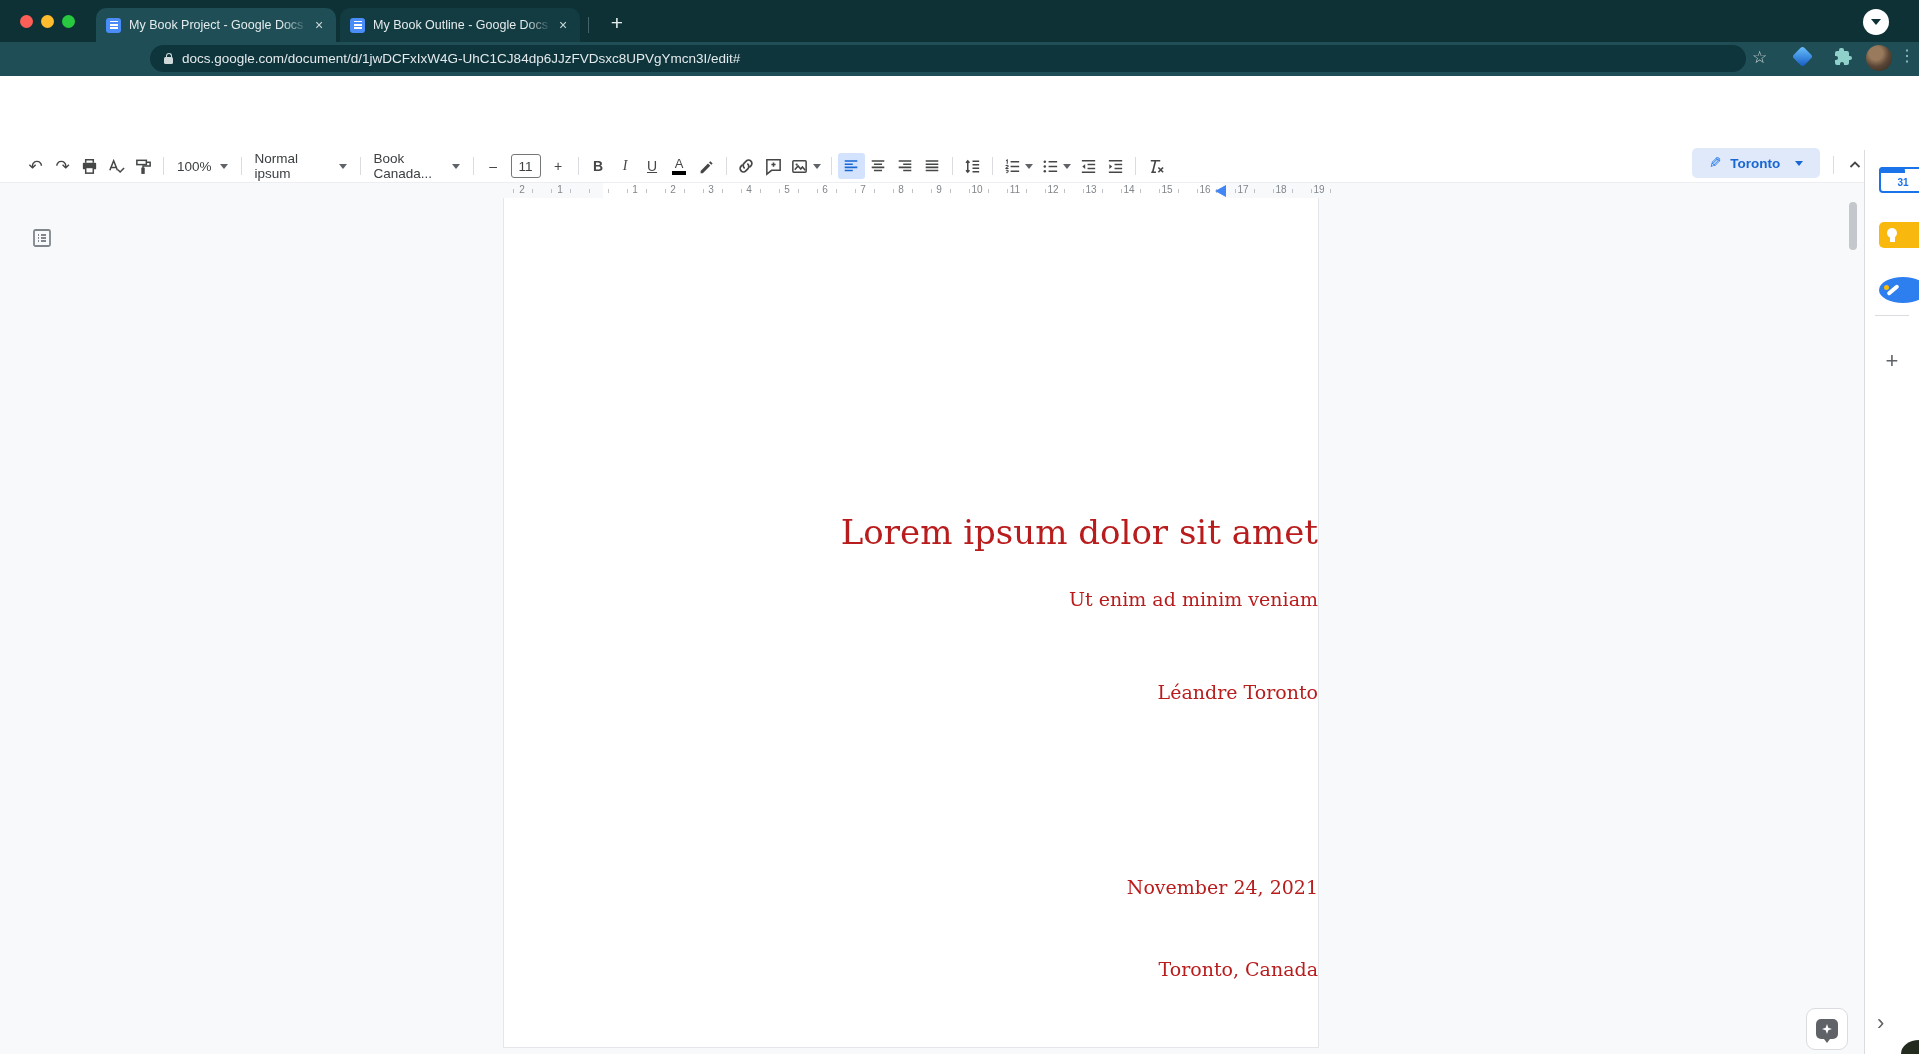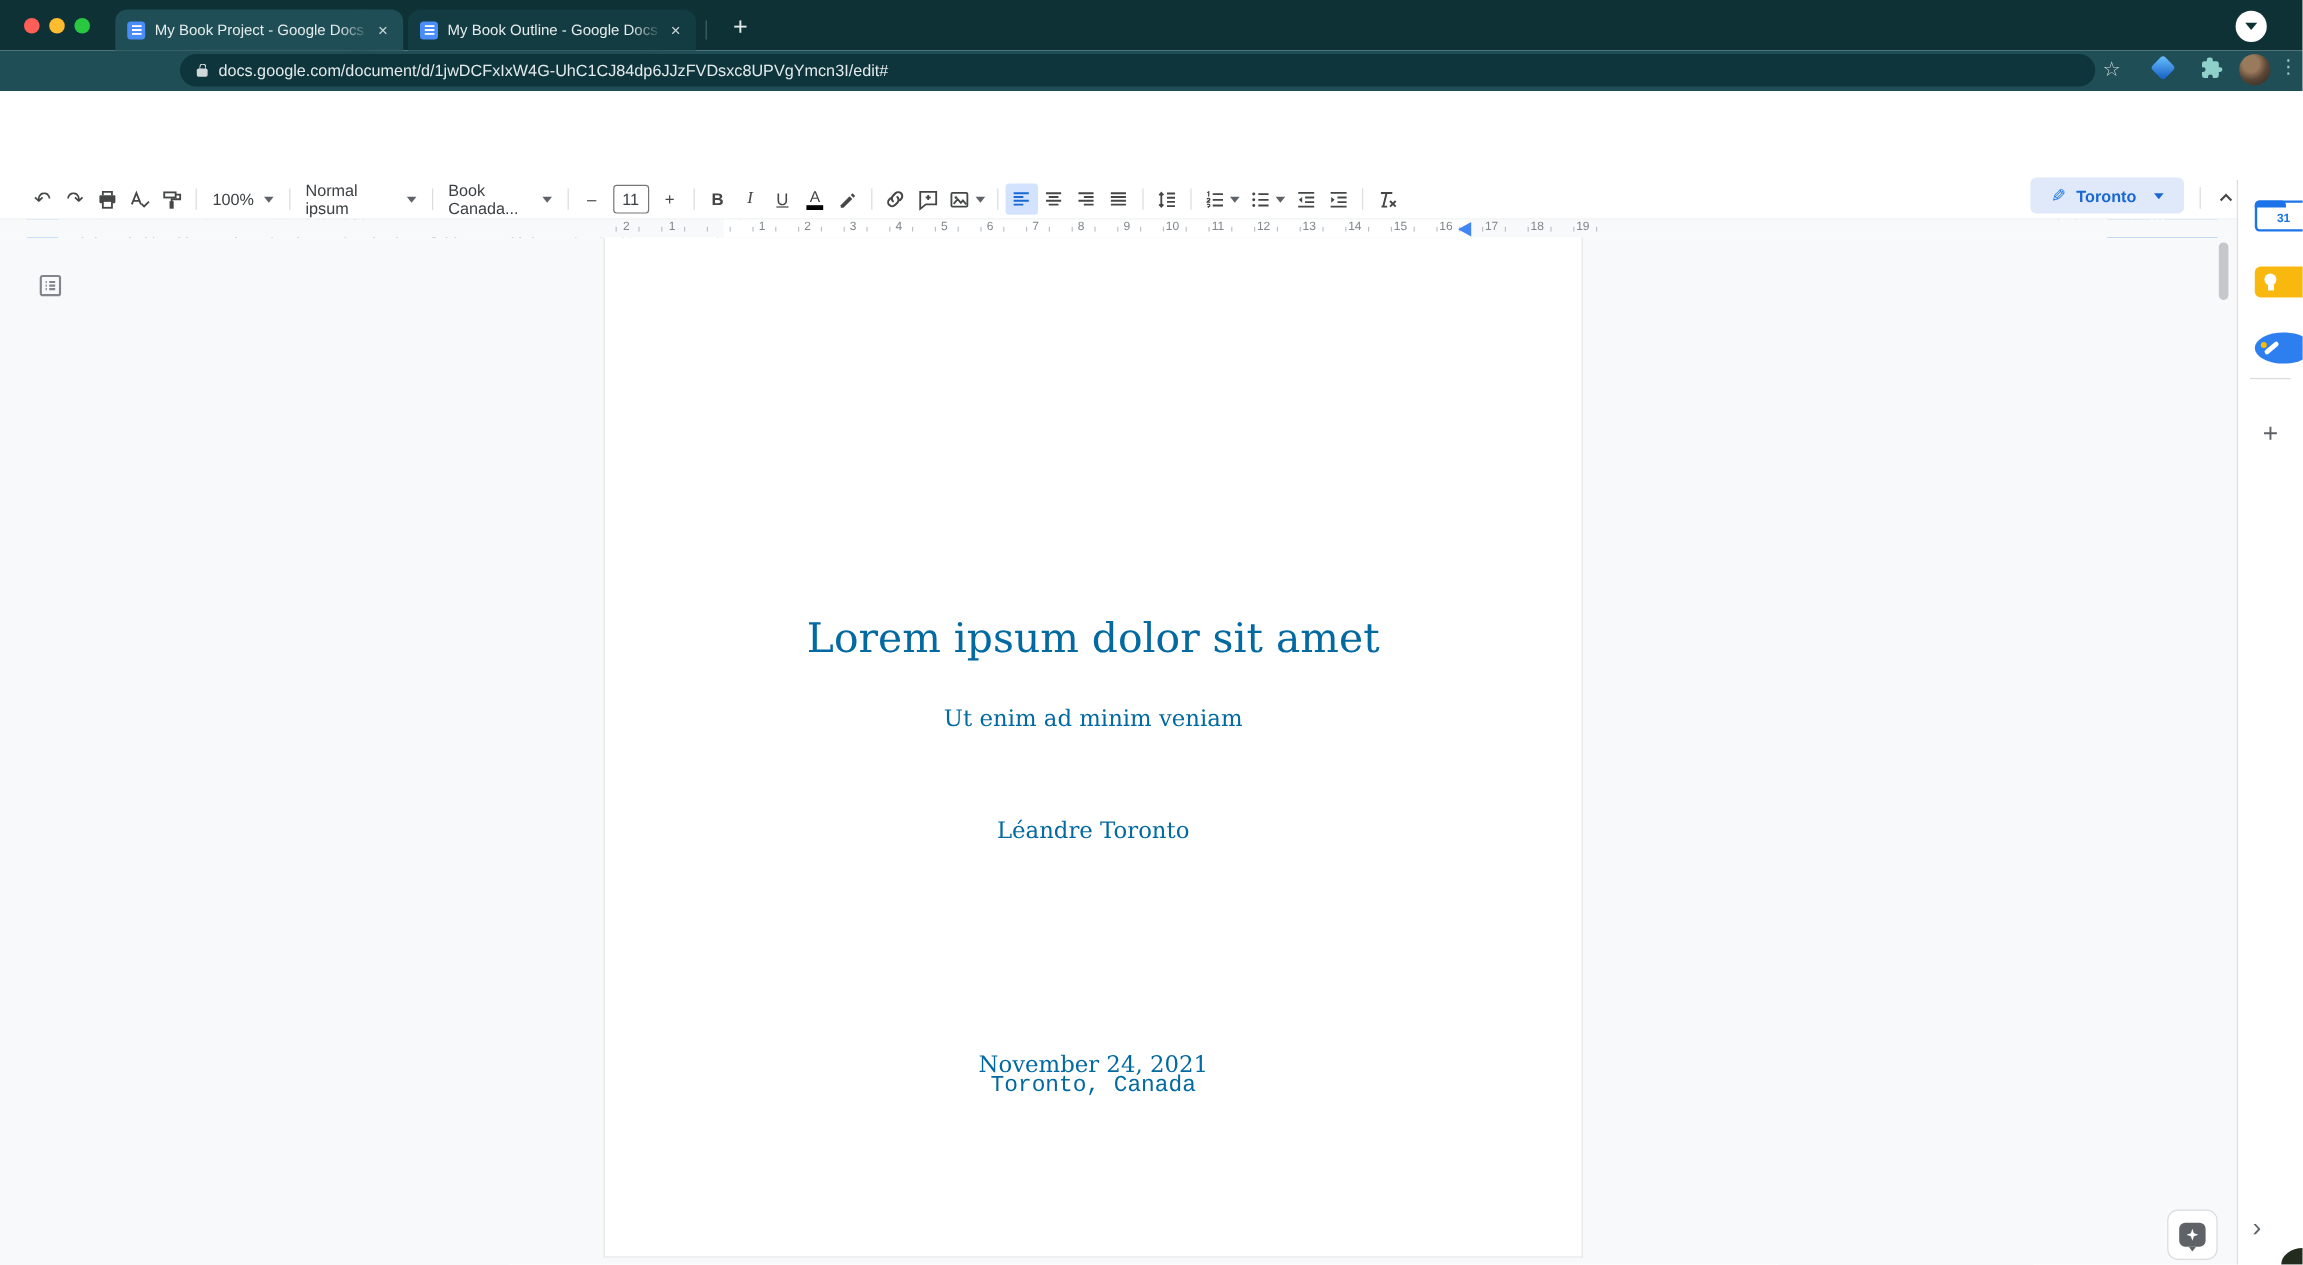--- a/index.html
+++ b/index.html
@@ -99,26 +99,26 @@
   .ind-left{position:absolute;left:611px;top:0;width:13px;}
   .ind-left .bar{width:13px;height:4px;background:#4285f4;border-radius:1px;}
   .ind-left .tri{width:0;height:0;margin-top:1px;border-left:6.5px solid transparent;border-right:6.5px solid transparent;
                  border-top:7px solid #4285f4;}
   .ind-right{position:absolute;left:1215px;top:2px;width:0;height:0;
              border-top:6px solid transparent;border-bottom:6px solid transparent;border-right:11px solid #4285f4;}
   
   .canvas{position:absolute;left:0;top:198px;width:1864px;height:856px;background:#f8f9fa;}
   .page{position:absolute;left:503px;top:0;width:816px;height:850px;background:#fff;
         border:1px solid #e4e6e9;border-top:none;box-sizing:border-box;}
-  .doc-serif{font-family:"DejaVu Serif","Liberation Serif",serif;color:#0369a1;position:absolute;left:0;right:0;text-align:center;}
+  .doc-serif{font-family:"DejaVu Serif","Liberation Serif",serif;color:#b91c1c;position:absolute;left:0;right:0;text-align:right;}
   .d-title{top:314px;font-size:34px;}
   .d-sub{top:390px;font-size:19px;}
   .d-author{top:483px;font-size:19px;}
   .d-date{top:678px;font-size:19px;}
-  .d-loc{top:695px;font-size:19px;font-family:Liberation Mono, monospace;}
+  .d-loc{top:760px;font-size:19px;}
   .outline-ic{position:absolute;left:30px;top:28px;}
   .scrollthumb{position:absolute;left:1849px;top:4px;width:8px;height:48px;background:#c4c7cb;border-radius:4px;}
   .explore{position:absolute;left:1806px;top:810px;width:40px;height:40px;background:#fff;border:1px solid #dadce0;
            border-radius:9px;display:flex;align-items:center;justify-content:center;}
   .explore .badge{width:22px;height:20px;background:#5f6368;border-radius:5px;position:relative;
                   display:flex;align-items:center;justify-content:center;}
   .explore .badge::after{content:"";position:absolute;bottom:-4px;left:8px;width:0;height:0;
       border-left:3px solid transparent;border-right:3px solid transparent;border-top:4px solid #5f6368;}
   .spark{width:10px;height:10px;background:#fff;
          clip-path:polygon(50% 0,63% 37%,100% 50%,63% 63%,50% 100%,37% 63%,0 50%,37% 37%);}

